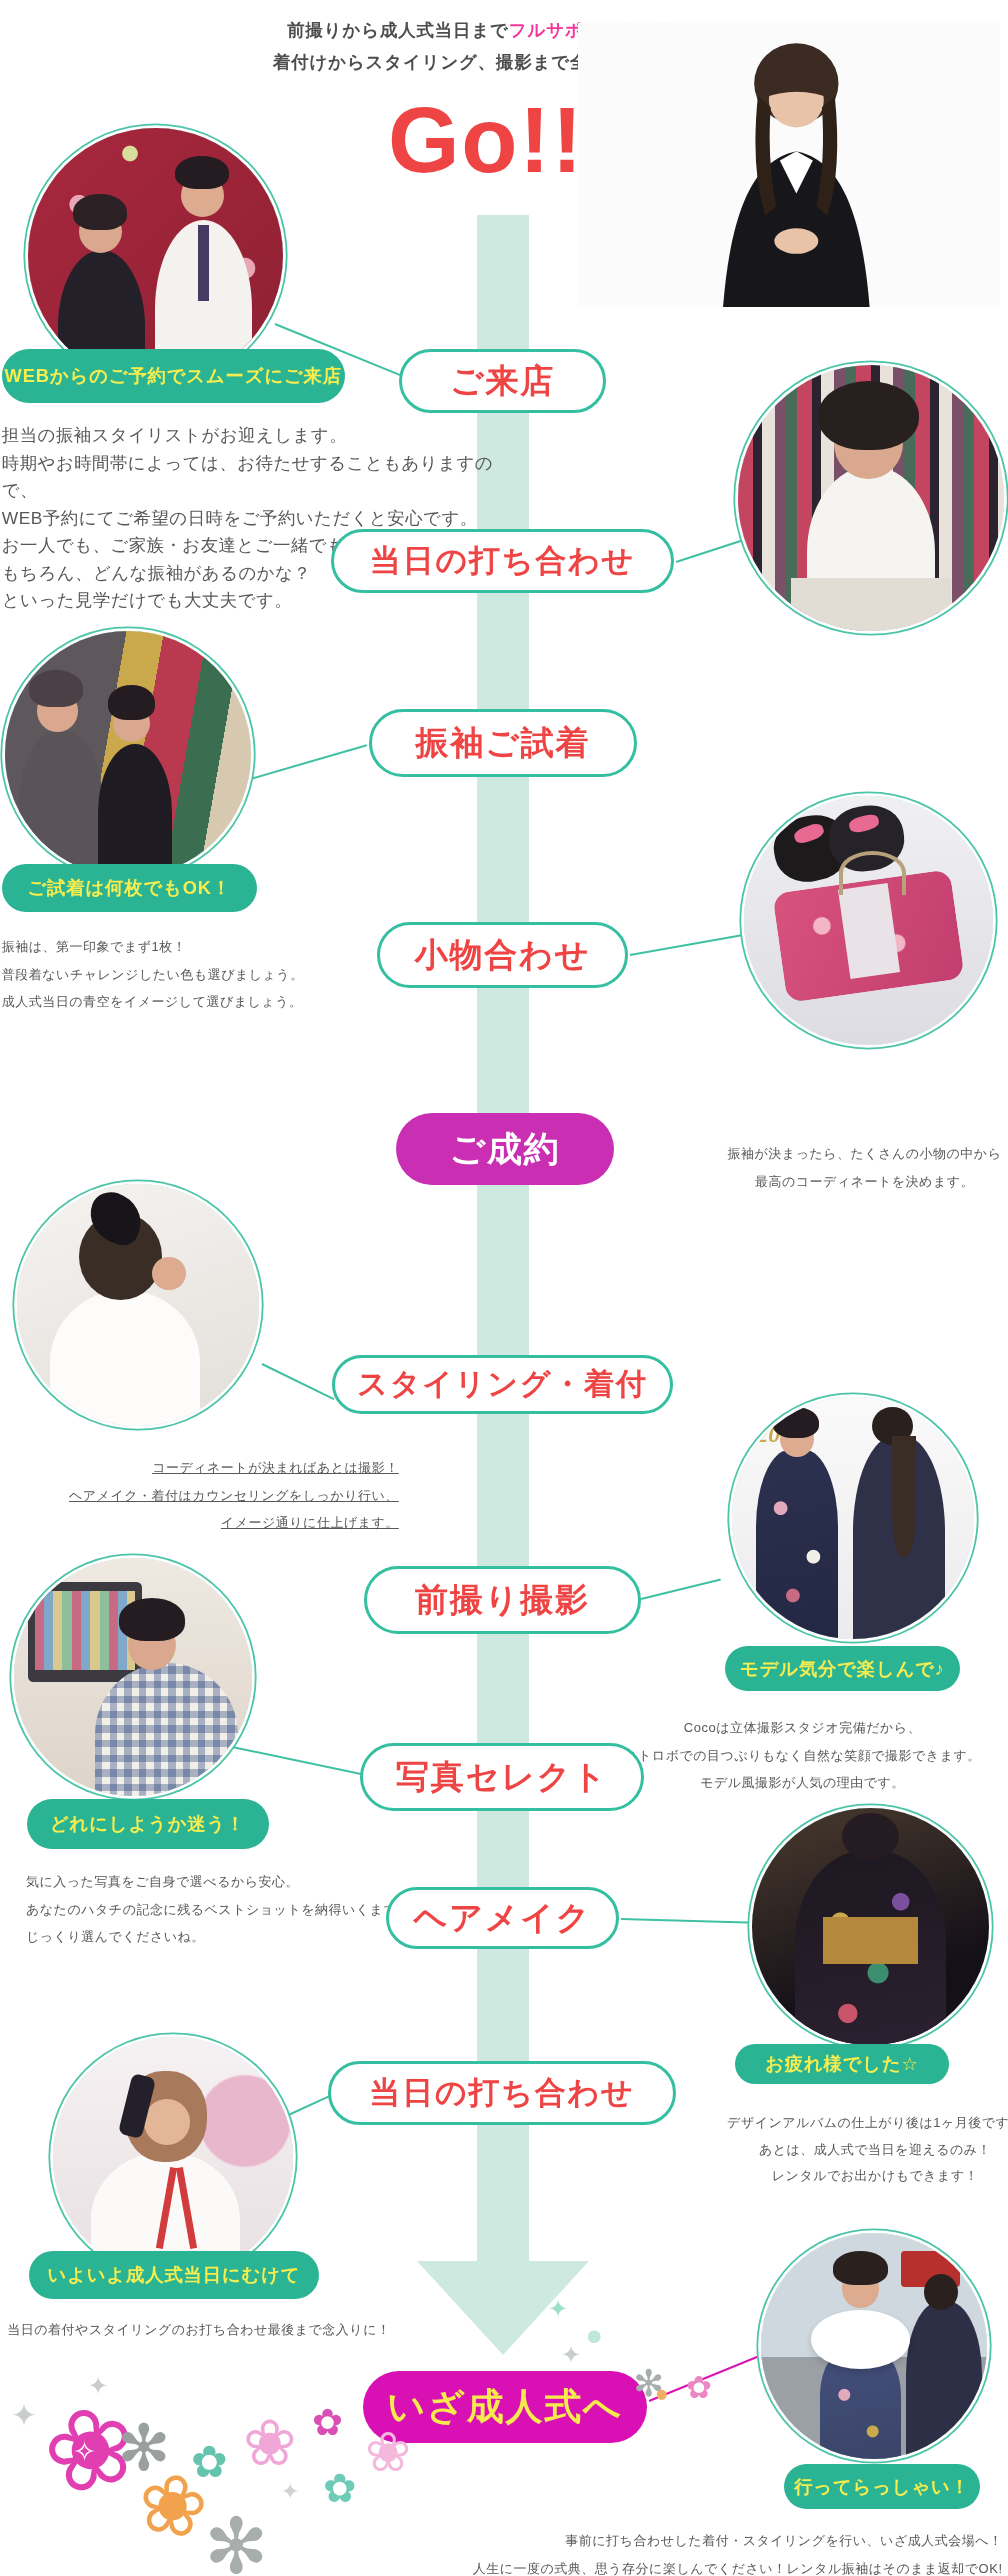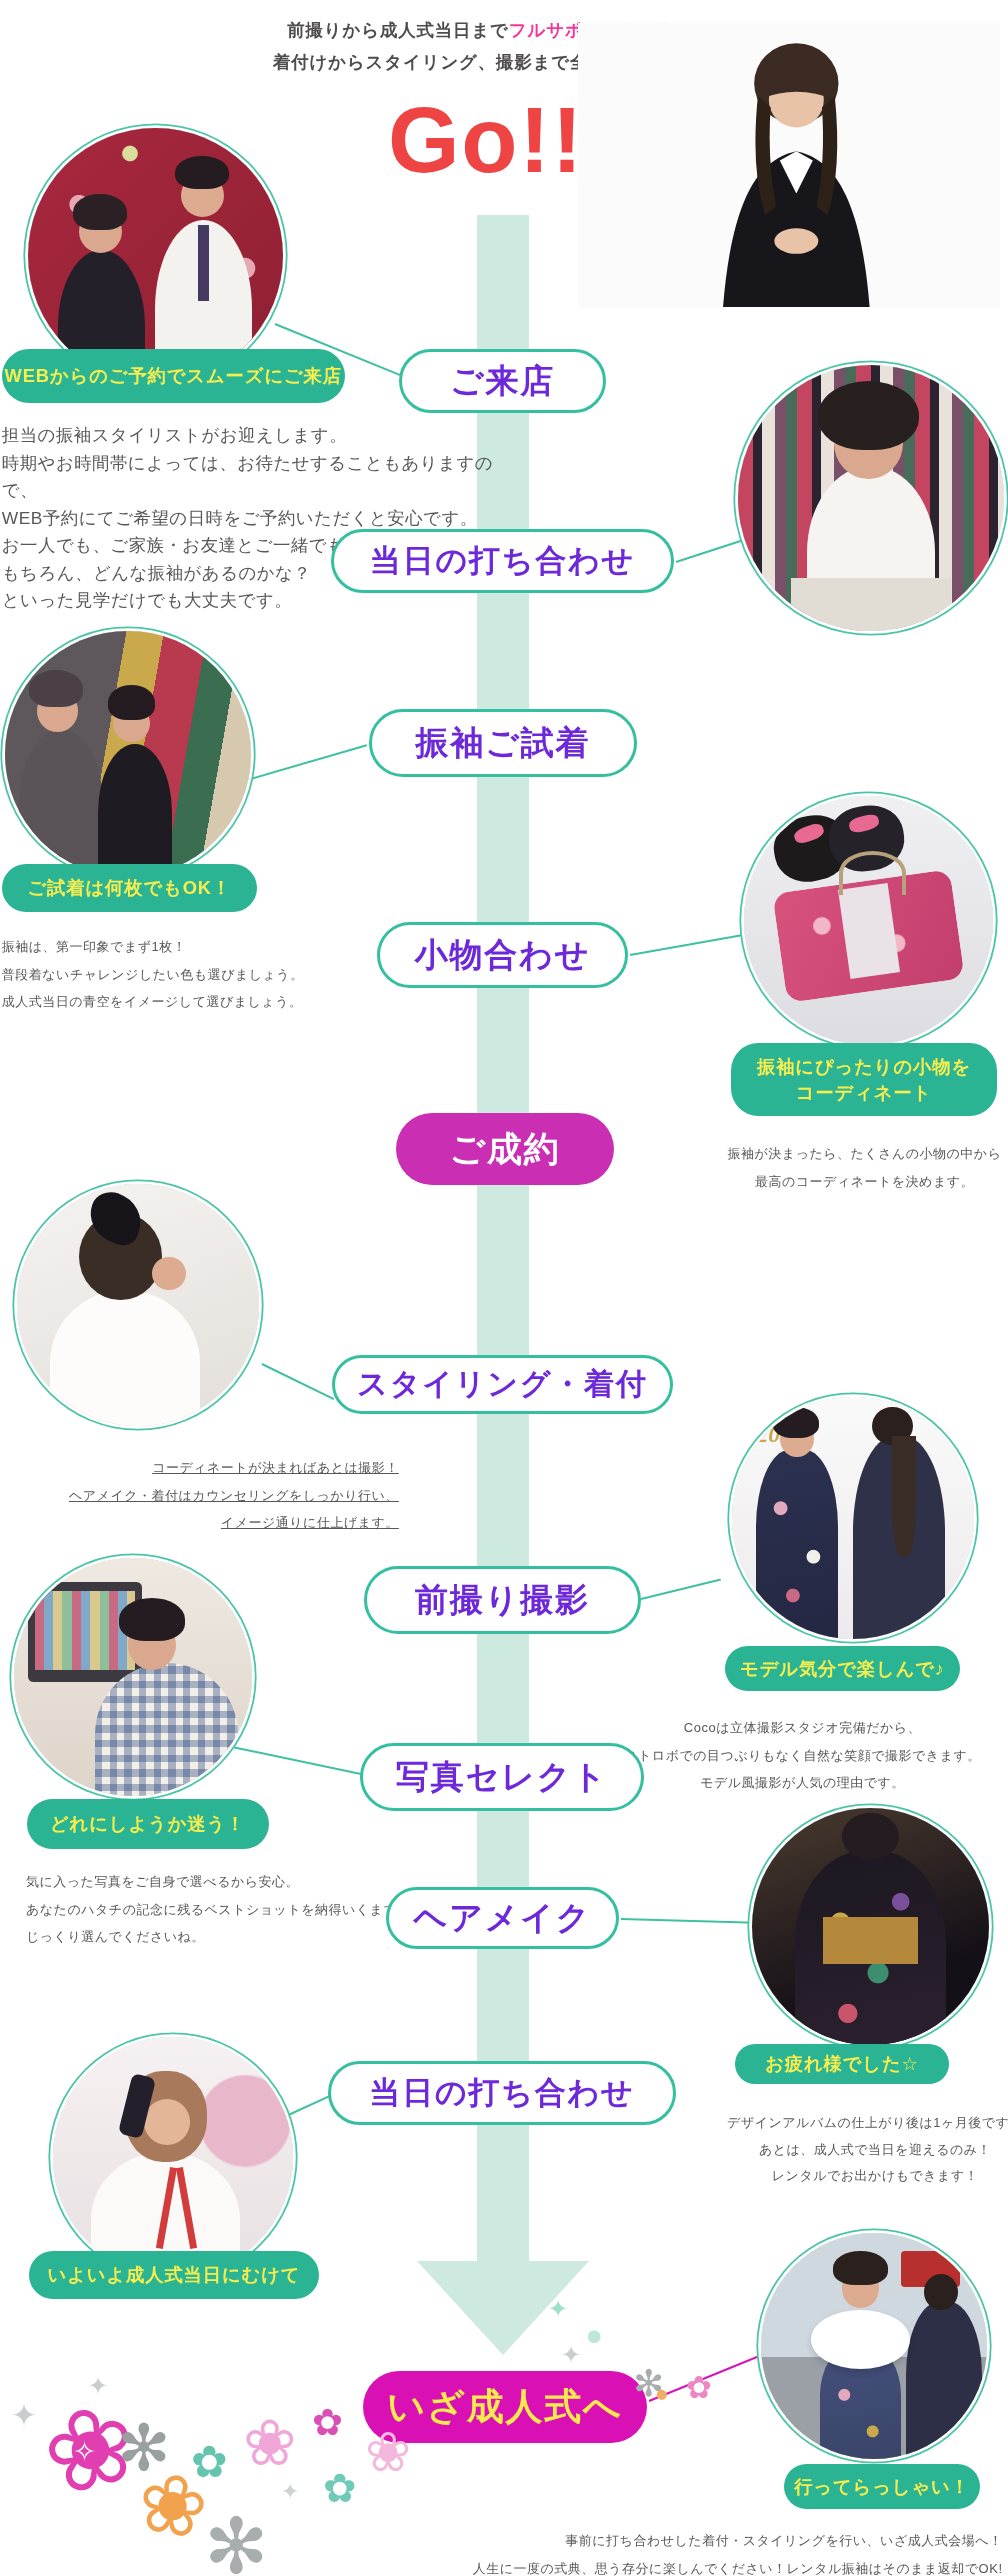--- a/index.html
+++ b/index.html
@@ -26,21 +26,21 @@
   .l3{left:240px;top:781px;width:132px;transform:rotate(-16.2deg);}
   .l4{left:630px;top:954px;width:122px;transform:rotate(-10deg);}
   .l5{left:262px;top:1363px;width:80px;transform:rotate(26deg);}
   .l6{left:641px;top:1598px;width:82px;transform:rotate(-13.7deg);}
   .l7{left:232px;top:1746px;width:139px;transform:rotate(11.8deg);}
   .l8{left:621px;top:1918px;width:135px;transform:rotate(1.6deg);}
   .l9{left:284px;top:2116px;width:50px;transform:rotate(-24.7deg);}
   .l10{left:649px;top:2400px;width:128px;transform:rotate(-22.2deg);background:#d911b4;}
   
   .step{position:absolute;box-sizing:border-box;background:#fff;border:3.7px solid #33bfa0;
-        border-radius:44px;color:#6d28d9;font-weight:bold;font-size:33px;letter-spacing:1.8px;
+        border-radius:44px;color:#ef4444;font-weight:bold;font-size:33px;letter-spacing:1.8px;
         display:flex;align-items:center;justify-content:center;z-index:3;}
   .s0{left:399px;top:349px;width:207px;height:64px;}
   .s1{left:331px;top:529px;width:343px;height:64px;font-size:31px;}
   .s2{left:369px;top:709px;width:268px;height:68px;}
   .s3{left:377px;top:922px;width:251px;height:66px;}
   .s4{left:396px;top:1113px;width:218px;height:72px;background:#c92eb3;border:none;color:#fff;font-size:35px;}
   .s5{left:332px;top:1355px;width:341px;height:59px;font-size:30px;}
   .s6{left:364px;top:1566px;width:277px;height:68px;}
   .s7{left:360px;top:1743px;width:284px;height:68px;}
   .s8{left:386px;top:1887px;width:233px;height:62px;}
@@ -247,24 +247,20 @@
   <div class="step s4">ご成約</div>
   <div class="step s5">スタイリング・着付</div>
   <div class="step s6">前撮り撮影</div>
   <div class="step s7">写真セレクト</div>
   <div class="step s8">ヘアメイク</div>
   <div class="step s9">当日の打ち合わせ</div>
   <div class="step s10">いざ成人式へ</div>
 
   <div class="badge b-visit">WEBからのご予約でスムーズにご来店</div>
   <div class="badge b-tryon">ご試着は何枚でもOK！</div>
-  <div class="badge b-komono">
-    <span>振袖にぴったりの小物を</span>
-    <span>コーディネート</span>
-  </div>
   <div class="badge b-maedori">モデル気分で楽しんで♪</div>
   <div class="badge b-select">どれにしようか迷う！</div>
   <div class="badge b-kanryo">お疲れ様でした☆</div>
   <div class="badge b-uchiawase">いよいよ成人式当日にむけて</div>
   <div class="badge b-ceremony">行ってらっしゃい！</div>
 
   <div class="para t-visit">
     <div>担当の振袖スタイリストがお迎えします。</div>
     <div>時期やお時間帯によっては、お待たせすることもありますので、</div>
     <div>WEB予約にてご希望の日時をご予約いただくと安心です。</div>
@@ -293,20 +289,23 @@
   </div>
   <div class="para t-select">
     <div>気に入った写真をご自身で選べるから安心。</div>
     <div>あなたのハタチの記念に残るベストショットを納得いくまで</div>
     <div>じっくり選んでくださいね。</div>
   </div>
   <div class="para t-kanryo">
     <div>デザインアルバムの仕上がり後は1ヶ月後です。</div>
     <div>あとは、成人式で当日を迎えるのみ！</div>
     <div>レンタルでお出かけもできます！</div>
+  </div>
+  <div class="para t-uchiawase">
+    <div>当日の着付やスタイリングのお打ち合わせ最後まで念入りに！</div>
   </div>
   <div class="para t-finale">
     <div>事前に打ち合わせした着付・スタイリングを行い、いざ成人式会場へ！</div>
     <div>人生に一度の式典、思う存分に楽しんでください！レンタル振袖はそのまま返却でOK!</div>
   </div>
 
   <span class="decor d1">❀</span>
   <span class="decor d2">❀</span>
   <span class="decor d3">❀</span>
   <span class="decor d4">✿</span>

